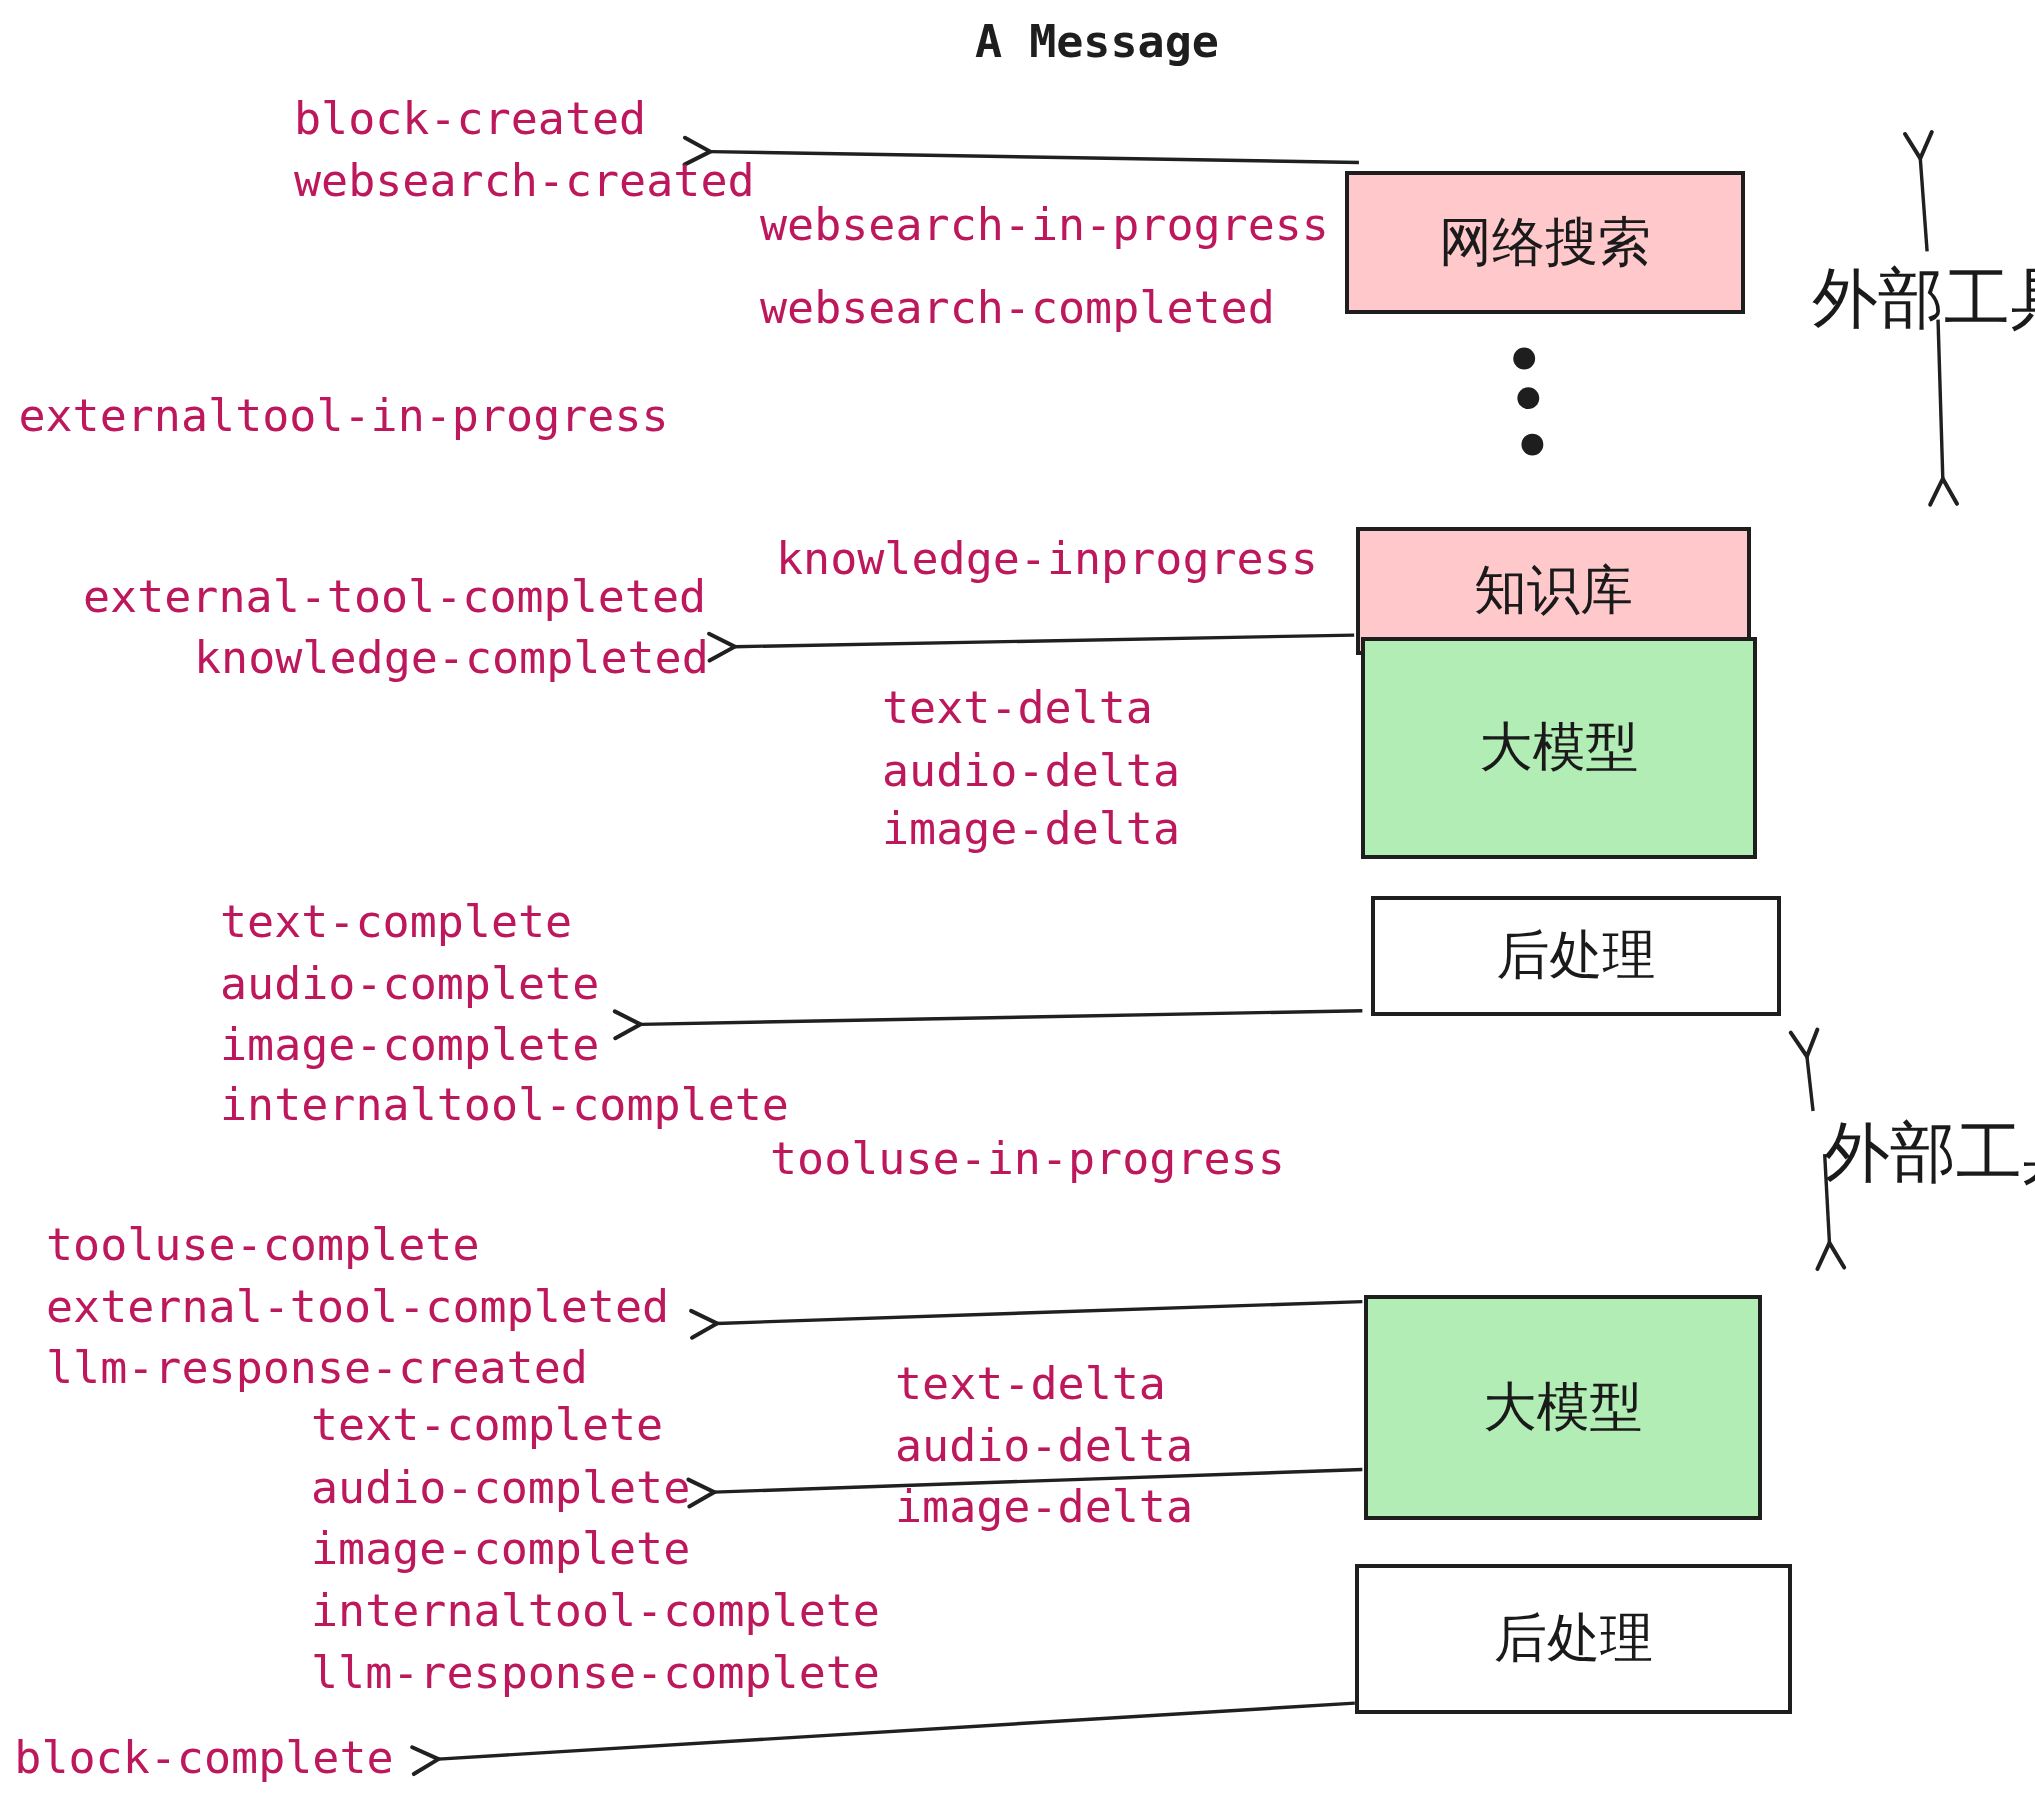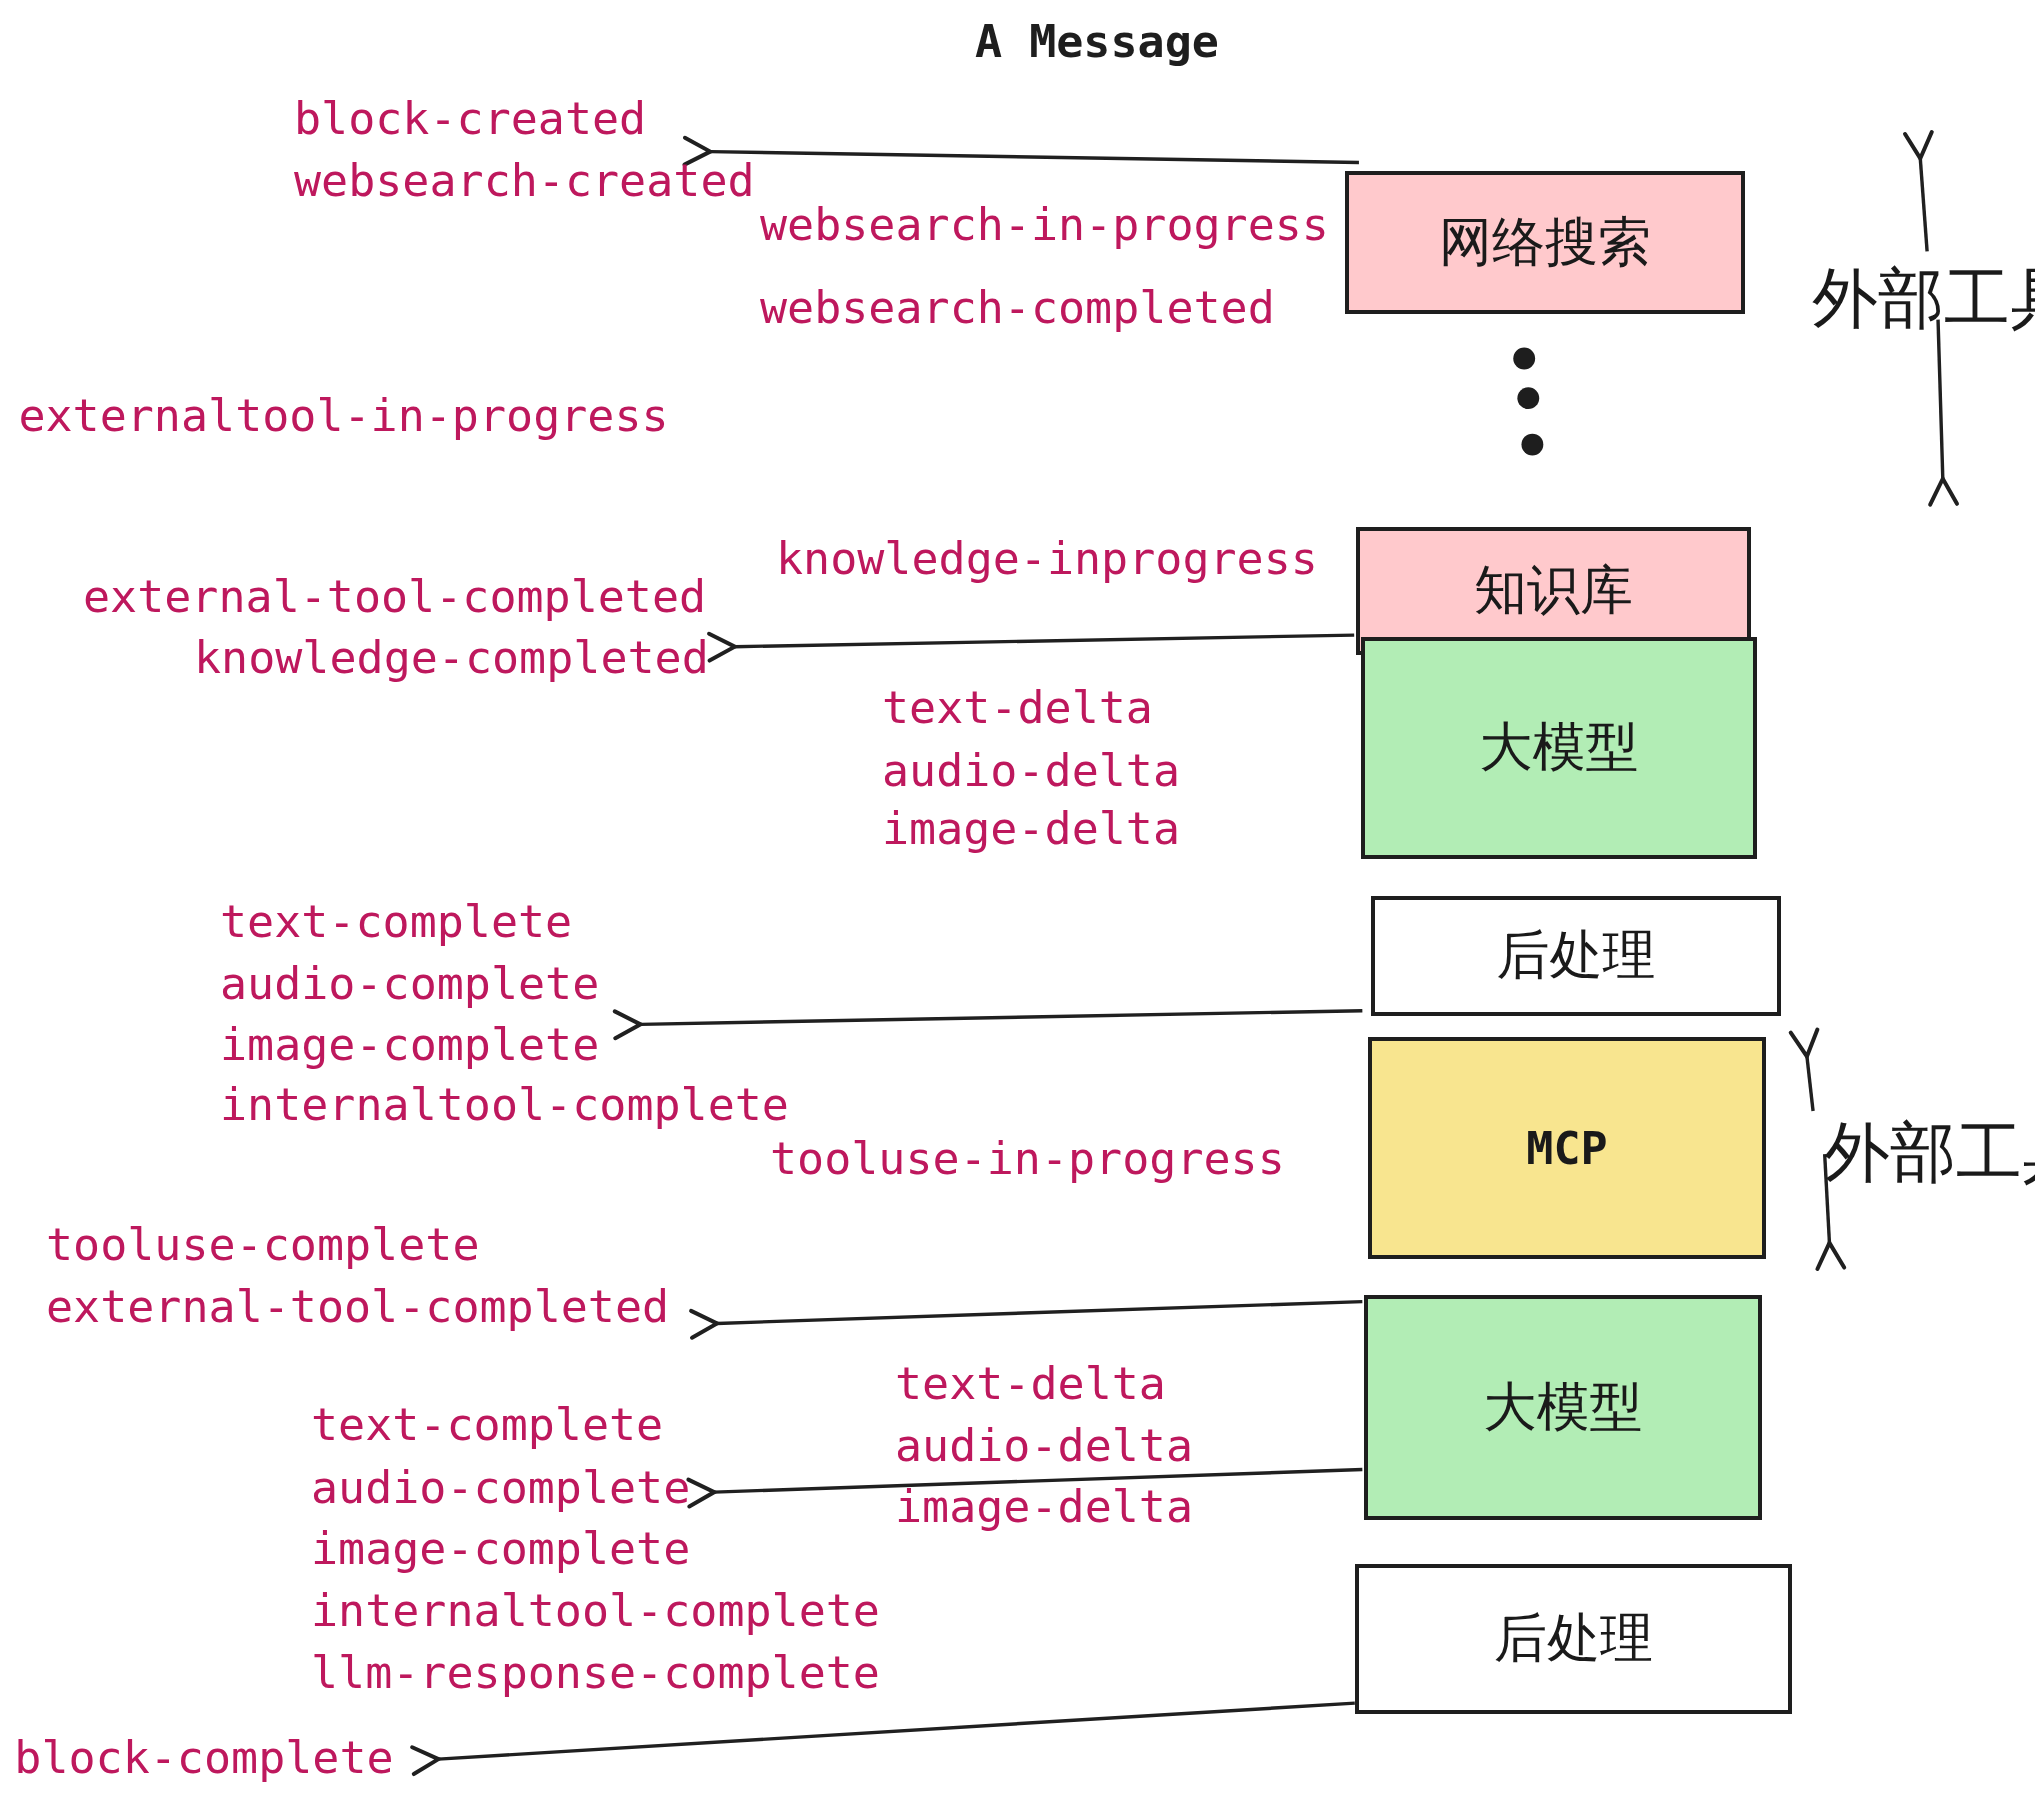--- a/index.html
+++ b/index.html
@@ -55,23 +55,20 @@
   </div>
   <div class="box" style="left: 1356px; top: 527px; width: 395px; height: 128px; background: rgb(255, 201, 204);">
     <span>知识库</span>
   </div>
   <div class="box" style="left: 1361px; top: 637px; width: 396px; height: 222px; background: rgb(178, 237, 181);">
     <span>大模型</span>
   </div>
   <div class="box" style="left: 1371px; top: 896px; width: 410px; height: 120px; background: rgb(255, 255, 255);">
     <span>后处理</span>
   </div>
-  <div class="box mono" style="left: 1368px; top: 1037px; width: 398px; height: 222px; background: rgb(248, 229, 143);">
-    <span>MCP</span>
-  </div>
   <div class="box" style="left: 1364px; top: 1295px; width: 398px; height: 225px; background: rgb(178, 237, 181);">
     <span>大模型</span>
   </div>
   <div class="box" style="left: 1355px; top: 1564px; width: 437px; height: 150px; background: rgb(255, 255, 255);">
     <span>后处理</span>
   </div>
 
   <div class="side-label" style="left:1812px;top:254px;">外部工具</div>
   <div class="side-label" style="left:1824px;top:1108px;">外部工具</div>
 
@@ -86,20 +83,21 @@
   <div class="evt" style="left:882px;top:683px;">text-delta</div>
   <div class="evt" style="left:882px;top:746px;">audio-delta</div>
   <div class="evt" style="left:882px;top:804px;">image-delta</div>
   <div class="evt" style="left:220px;top:897px;">text-complete</div>
   <div class="evt" style="left:220px;top:959px;">audio-complete</div>
   <div class="evt" style="left:220px;top:1020px;">image-complete</div>
   <div class="evt" style="left:220px;top:1080px;">internaltool-complete</div>
   <div class="evt" style="left:770px;top:1134px;">tooluse-in-progress</div>
   <div class="evt" style="left:46px;top:1220px;">tooluse-complete</div>
   <div class="evt" style="left:46px;top:1282px;">external-tool-completed</div>
+  <div class="evt" style="left:46px;top:1343px;">llm-response-created</div>
   <div class="evt" style="left:895px;top:1359px;">text-delta</div>
   <div class="evt" style="left:895px;top:1421px;">audio-delta</div>
   <div class="evt" style="left:895px;top:1482px;">image-delta</div>
   <div class="evt" style="left:311px;top:1400px;">text-complete</div>
   <div class="evt" style="left:311px;top:1463px;">audio-complete</div>
   <div class="evt" style="left:311px;top:1524px;">image-complete</div>
   <div class="evt" style="left:311px;top:1586px;">internaltool-complete</div>
   <div class="evt" style="left:311px;top:1648px;">llm-response-complete</div>
   <div class="evt" style="left:14.3px;top:1733px;">block-complete</div>
 

